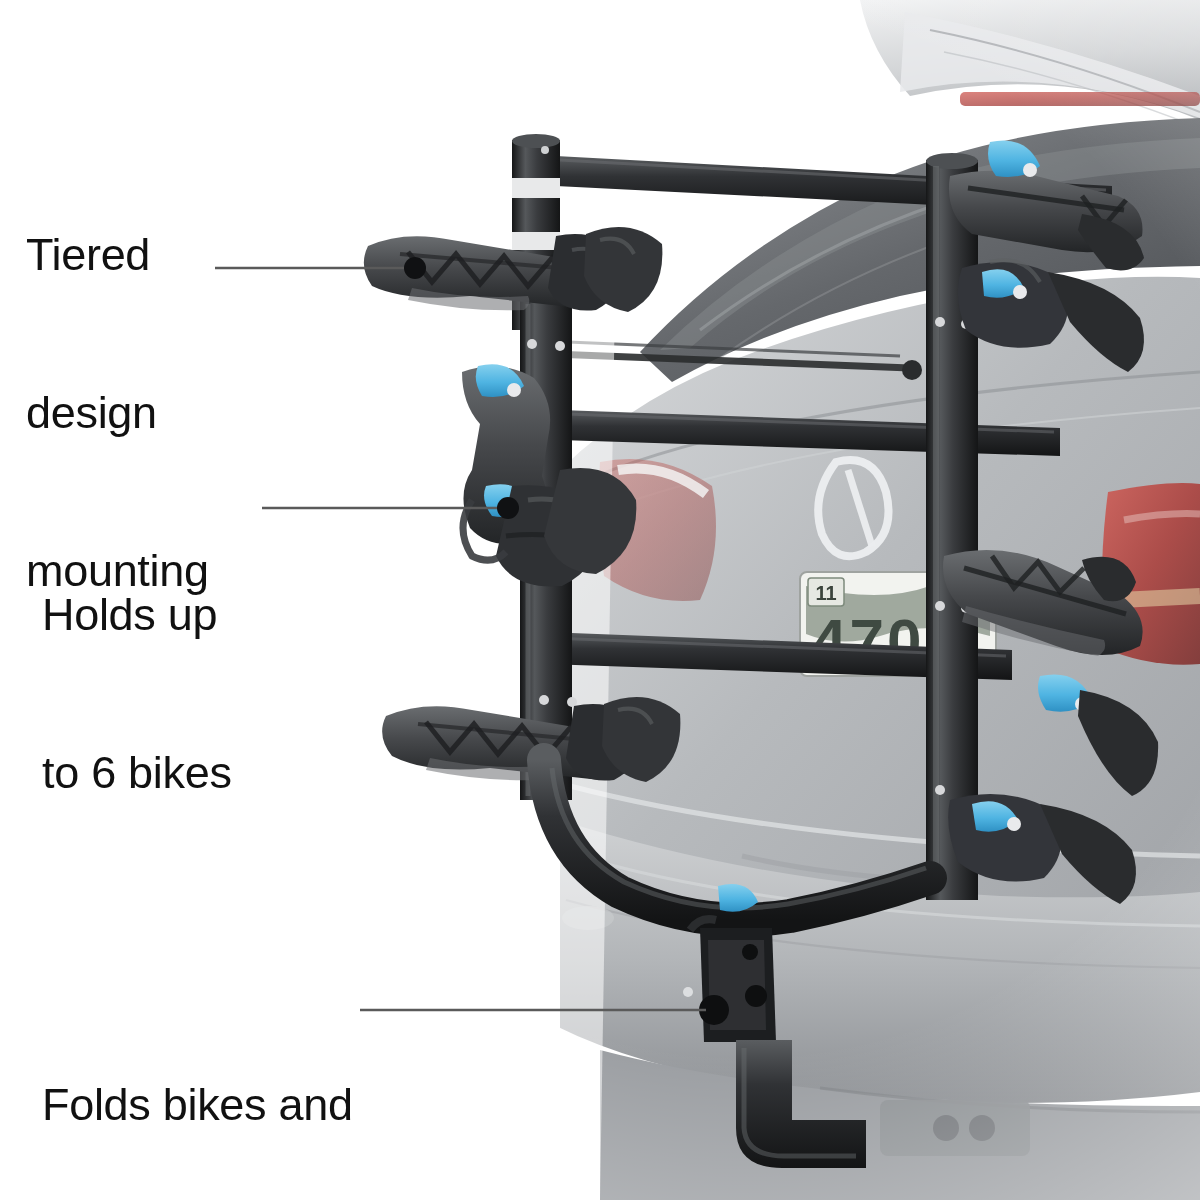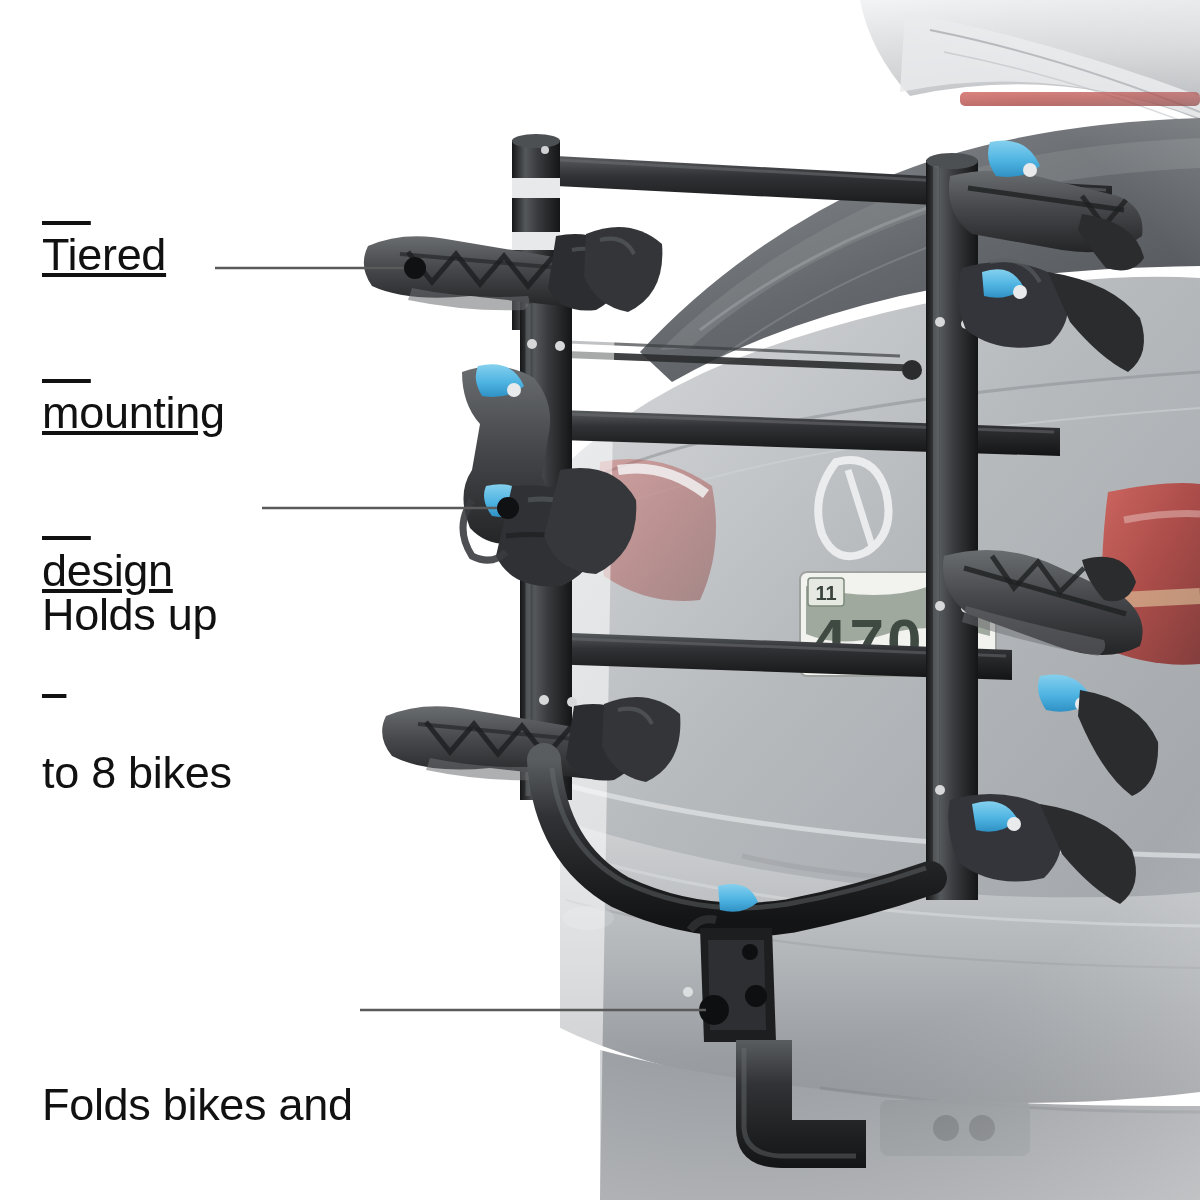--- a/index.html
+++ b/index.html
@@ -9,21 +9,21 @@
     font-family:"Liberation Sans","DejaVu Sans",sans-serif;
     -webkit-font-smoothing:antialiased;
   }
   #stage{position:absolute;inset:0;width:1200px;height:1200px;background:#fff;}
   #photo{position:absolute;inset:0;width:1200px;height:1200px;display:block;}
 
   
   .callout{position:absolute;color:#111111;font-size:45px;line-height:1.17;
            letter-spacing:-0.3px;font-weight:400;white-space:pre;}
   .callout .ln{display:block;}
-  #callout-1{left:42px;top:124px;text-decoration:underline;}
+  #callout-1{left:26px;top:124px;}
   #callout-2{left:42px;top:484px;}
   #callout-3{left:42px;top:974px;}
 
   
   #leaders{position:absolute;left:0;top:0;width:1200px;height:1200px;}
 </style>
 </head>
 <body>
 
 <div id="stage">
@@ -330,27 +330,27 @@
       <line x1="262" y1="508" x2="508" y2="508" stroke="#5a5a5a" stroke-width="2.4"></line>
       <circle cx="508" cy="508" r="11" fill="#101113"></circle>
     </g>
     <g>
       <line x1="360" y1="1010" x2="706" y2="1010" stroke="#5a5a5a" stroke-width="2.4"></line>
     </g>
   </svg>
 
   <div class="callout" id="callout-1">
     <span class="ln">Tiered</span>
+    <span class="ln">design</span>
     <span class="ln">mounting</span>
-    <span class="ln">design</span>
   </div>
 
   <div class="callout" id="callout-2">
     <span class="ln">Holds up</span>
-    <span class="ln">to 8 bikes</span>
+    <span class="ln">to 6 bikes</span>
   </div>
 
   <div class="callout" id="callout-3">
     <span class="ln">Folds bikes and</span>
     
   </div>
 
 </div>
 
 </body></html>

